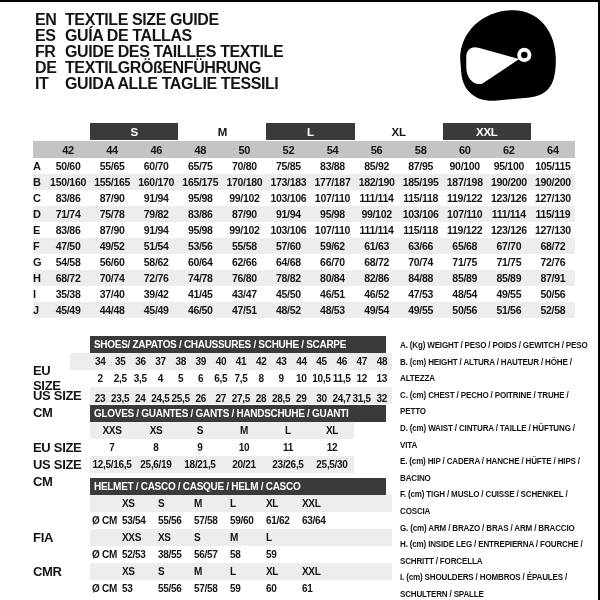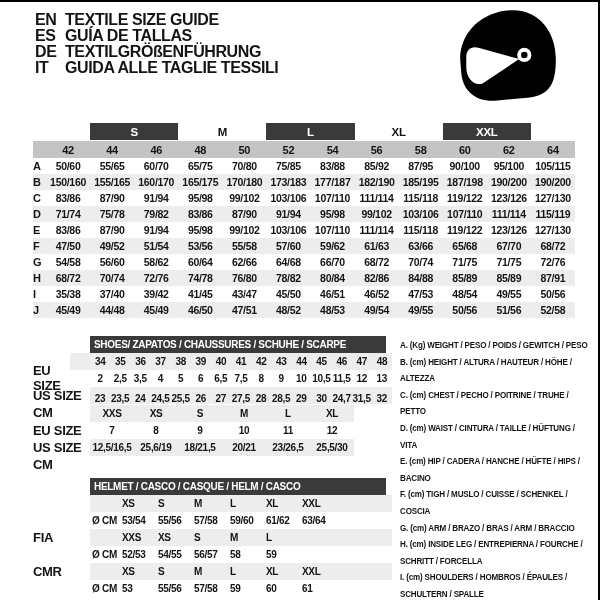--- a/index.html
+++ b/index.html
@@ -53,20 +53,24 @@
   <div class="right-border"></div>
 
   <div class="langs">
       <div class="lang-row">
         <div class="lang-code">EN</div>
         <div class="lang-title">TEXTILE SIZE GUIDE</div>
       </div>
       <div class="lang-row">
         <div class="lang-code">ES</div>
         <div class="lang-title">GUÍA DE TALLAS</div>
+      </div>
+      <div class="lang-row">
+        <div class="lang-code">FR</div>
+        <div class="lang-title">GUIDE DES TAILLES TEXTILE</div>
       </div>
       <div class="lang-row">
         <div class="lang-code">DE</div>
         <div class="lang-title">TEXTILGRÖßENFÜHRUNG</div>
       </div>
       <div class="lang-row">
         <div class="lang-code">IT</div>
         <div class="lang-title">GUIDA ALLE TAGLIE TESSILI</div>
       </div>
     </div>
@@ -320,20 +324,21 @@
             <div class="s-cell shoes-cell">30</div>
             <div class="s-cell shoes-cell">24,7</div>
             <div class="s-cell shoes-cell">31,5</div>
             <div class="s-cell shoes-cell">32</div>
           </div>
         </div>
       </div>
   </div>
 
   <div class="sub" style="top:405px;">
+    <div class="bar">GLOVES / GUANTES / GANTS / HANDSCHUHE / GUANTI</div>
     <div>
         <div class="sub-row">
           <div class="side-label">EU SIZE</div>
           <div class="strip shaded" style="width: 264px;">
             <div class="s-cell gloves-cell">XXS</div>
             <div class="s-cell gloves-cell">XS</div>
             <div class="s-cell gloves-cell">S</div>
             <div class="s-cell gloves-cell">M</div>
             <div class="s-cell gloves-cell">L</div>
             <div class="s-cell gloves-cell">XL</div>
@@ -401,21 +406,21 @@
             <div class="s-cell helm-cell">M</div>
             <div class="s-cell helm-cell">L</div>
             <div class="s-cell helm-cell"></div>
           </div>
         </div>
         <div class="sub-row">
           <div class="side-label">CMR</div>
           <div class="strip" style="width: 302px;">
             <div class="s-cell helm-unit">Ø CM</div>
             <div class="s-cell helm-cell">52/53</div>
-            <div class="s-cell helm-cell">54/55</div>
+            <div class="s-cell helm-cell">38/55</div>
             <div class="s-cell helm-cell">56/57</div>
             <div class="s-cell helm-cell">58</div>
             <div class="s-cell helm-cell">59</div>
             <div class="s-cell helm-cell"></div>
           </div>
         </div>
         <div class="sub-row">
           <div class="side-label"></div>
           <div class="strip shaded" style="width: 302px;">
             <div class="s-cell helm-unit"></div>

